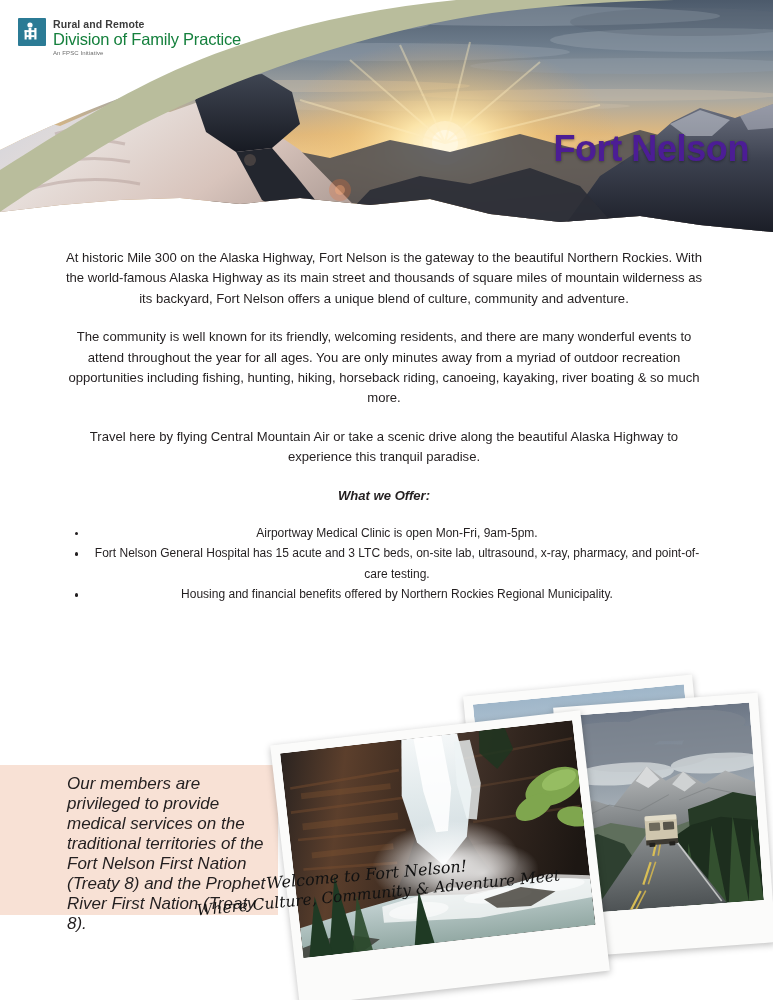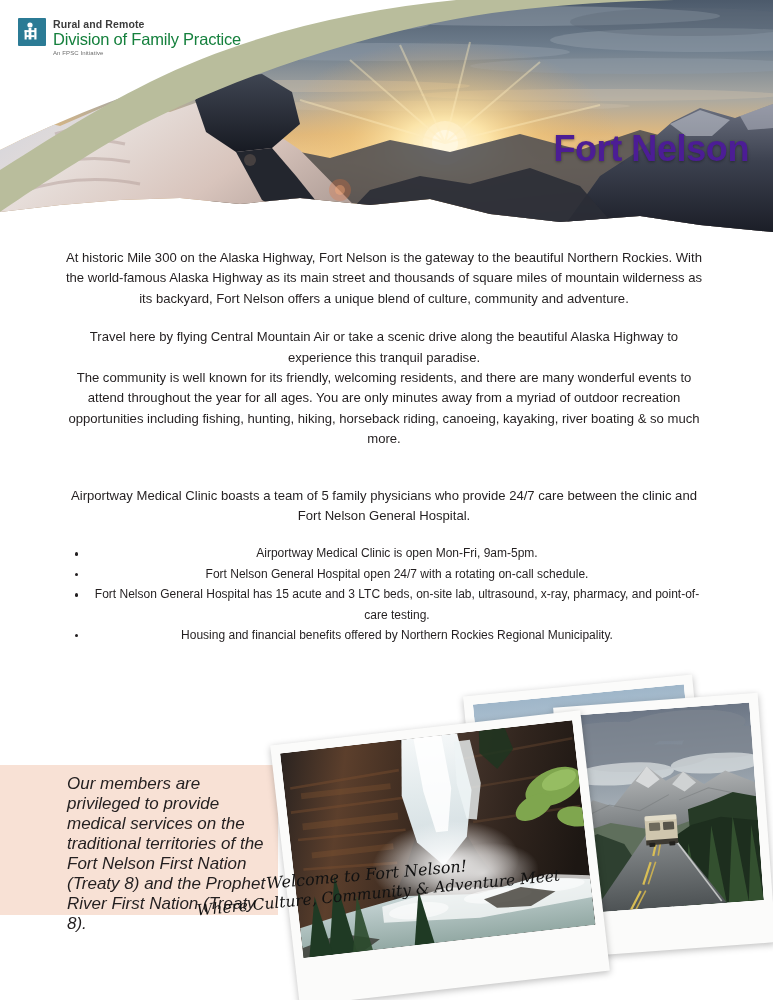--- a/index.html
+++ b/index.html
@@ -369,30 +369,29 @@
         <div class="logo-l2">Division of Family Practice</div>
         <div class="logo-l3">An FPSC Initiative</div>
       </div>
     </div>
 
     <div class="banner-title">Fort Nelson</div>
   </div>
 
   <div class="content">
     <p class="para">At historic Mile 300 on the Alaska Highway, Fort Nelson is the gateway to the beautiful Northern Rockies. With the world-famous Alaska Highway as its main street and thousands of square miles of mountain wilderness as its backyard, Fort Nelson offers a unique blend of culture, community and adventure.</p>
+    <p class="para">The community is well known for its friendly, welcoming residents, and there are many wonderful events to attend throughout the year for all ages. You are only minutes away from a myriad of outdoor recreation opportunities including fishing, hunting, hiking, horseback riding, canoeing, kayaking, river boating &amp; so much more.</p>
     <p class="para tight">Travel here by flying Central Mountain Air or take a scenic drive along the beautiful Alaska Highway to experience this tranquil paradise.</p>
-    <p class="para">The community is well known for its friendly, welcoming residents, and there are many wonderful events to attend throughout the year for all ages. You are only minutes away from a myriad of outdoor recreation opportunities including fishing, hunting, hiking, horseback riding, canoeing, kayaking, river boating &amp; so much more.</p>
 
     <div style="height:18px"></div>
 
-    <p class="para tight">Airportway Medical Clinic boasts a team of 5 family physicians who provide 24/7 care between the clinic and Fort Nelson General Hospital.</p>
+    <div class="offer-head">What we Offer:</div>
 
     <ul class="bullets">
       <li>Airportway Medical Clinic is open Mon-Fri, 9am-5pm.</li>
-      <li>Fort Nelson General Hospital open 24/7 with a rotating on-call schedule.</li>
       <li>Fort Nelson General Hospital has 15 acute and 3 LTC beds, on-site lab, ultrasound, x-ray, pharmacy, and point-of-care testing.</li>
       <li>Housing and financial benefits offered by Northern Rockies Regional Municipality.</li>
     </ul>
   </div>
 
   <div class="quote-band"></div>
   <div class="quote-text">Our members are privileged to provide medical services on the traditional territories of the Fort Nelson First Nation (Treaty 8) and the Prophet River First Nation (Treaty 8).</div>
 
   <div class="collage">
 

